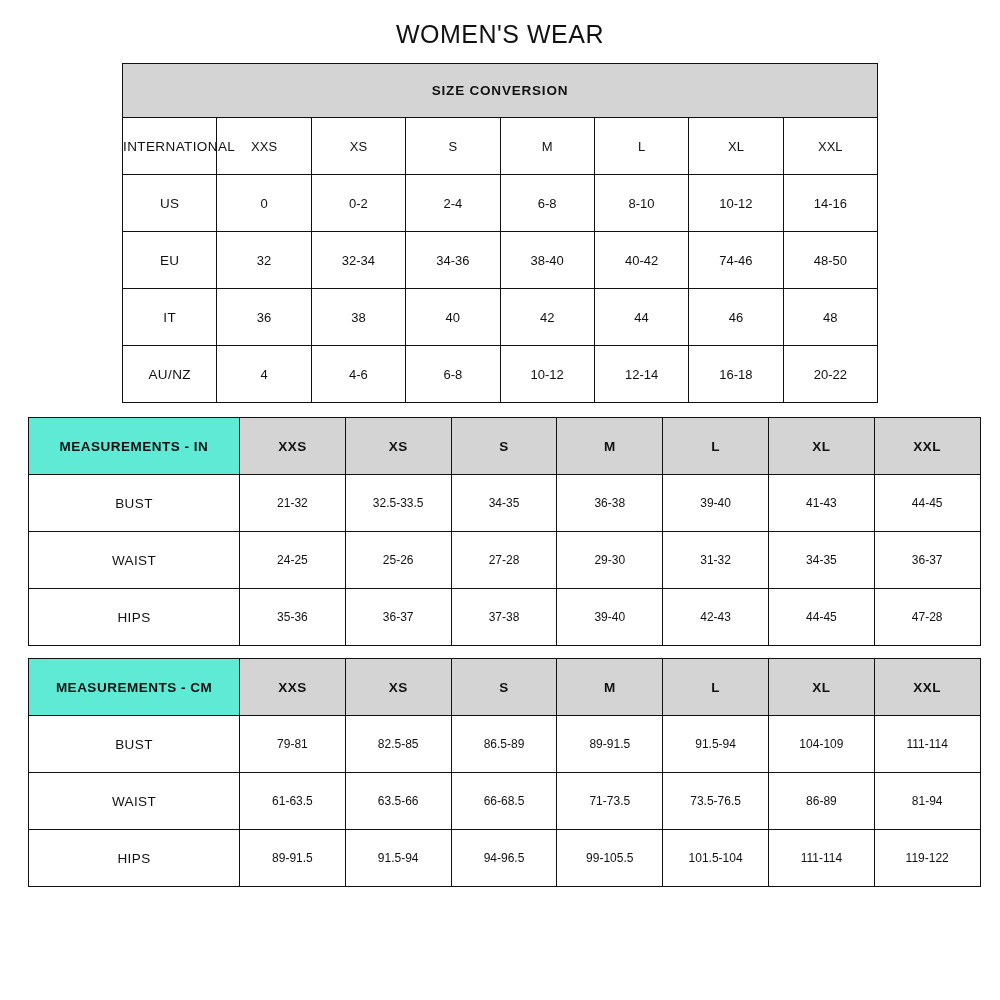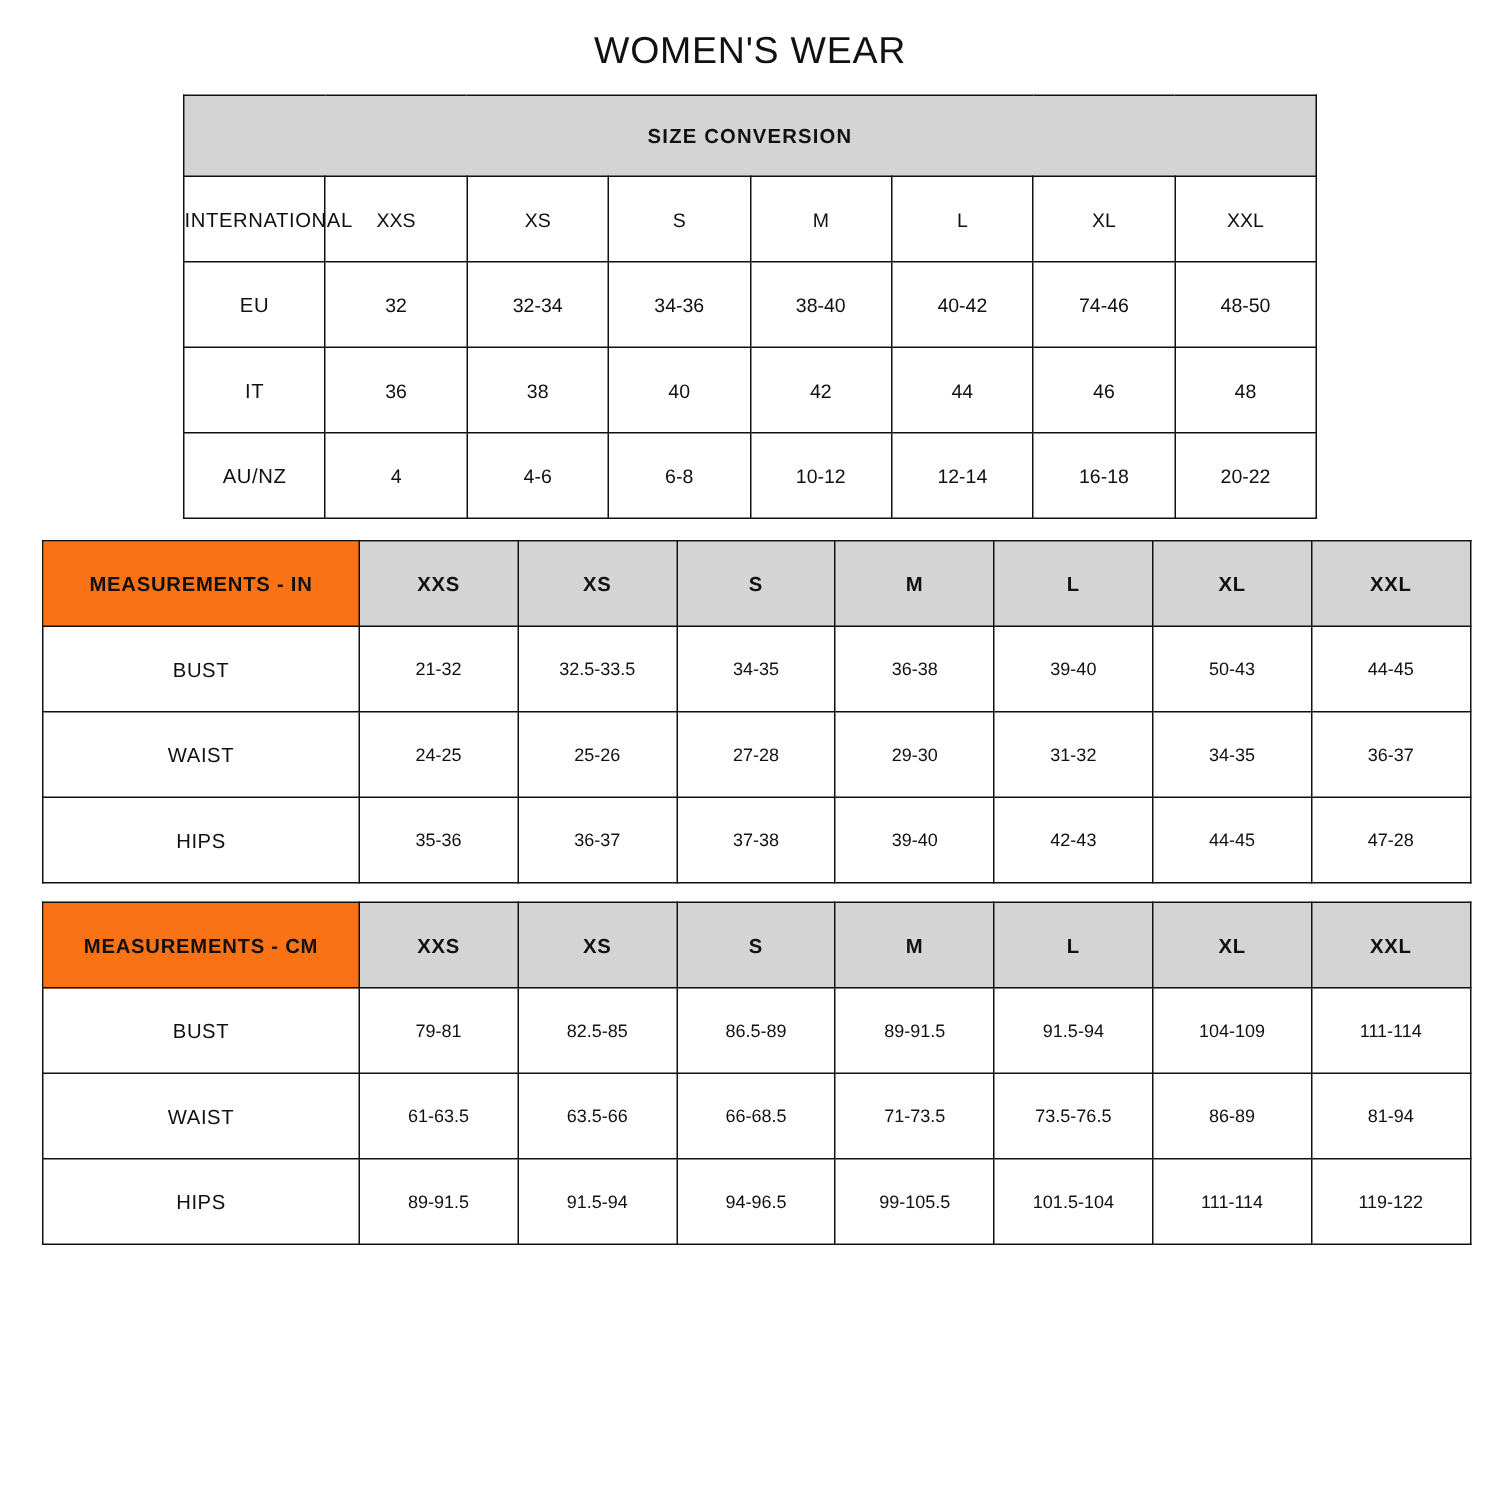--- a/index.html
+++ b/index.html
@@ -57,21 +57,21 @@
     font-size: 13.5px;
     letter-spacing: 0.4px;
   }
   .hdr-grey {
     background: #d4d4d4;
     font-weight: 700;
     font-size: 13.5px;
     letter-spacing: 0.5px;
   }
   .hdr-label {
-    background: #f97316;
+    background: #5eead4;
     font-weight: 700;
     font-size: 13.5px;
     letter-spacing: 0.5px;
   }
   .meas-table td {
     height: 56px;
   }
   .meas-table .val {
     font-size: 12px;
   }
@@ -101,20 +101,30 @@
         <td class="cx">XXS</td>
         <td class="cx">XS</td>
         <td class="cx">S</td>
         <td class="cx">M</td>
         <td class="cx">L</td>
         <td class="cx">XL</td>
         <td class="cx">XXL</td>
       </tr>
 
       <tr>
+        <td class="rowlabel">US</td>
+        <td>0</td>
+        <td>0-2</td>
+        <td>2-4</td>
+        <td>6-8</td>
+        <td>8-10</td>
+        <td>10-12</td>
+        <td>14-16</td>
+      </tr>
+      <tr>
         <td class="rowlabel">EU</td>
         <td>32</td>
         <td>32-34</td>
         <td>34-36</td>
         <td>38-40</td>
         <td>40-42</td>
         <td>74-46</td>
         <td>48-50</td>
       </tr>
       <tr>
@@ -154,21 +164,21 @@
         <td class="mx hdr-grey">XL</td>
         <td class="mx hdr-grey">XXL</td>
       </tr>
       <tr>
         <td class="rowlabel">BUST</td>
         <td class="val">21-32</td>
         <td class="val">32.5-33.5</td>
         <td class="val">34-35</td>
         <td class="val">36-38</td>
         <td class="val">39-40</td>
-        <td class="val">50-43</td>
+        <td class="val">41-43</td>
         <td class="val">44-45</td>
       </tr>
       <tr>
         <td class="rowlabel">WAIST</td>
         <td class="val">24-25</td>
         <td class="val">25-26</td>
         <td class="val">27-28</td>
         <td class="val">29-30</td>
         <td class="val">31-32</td>
         <td class="val">34-35</td>

